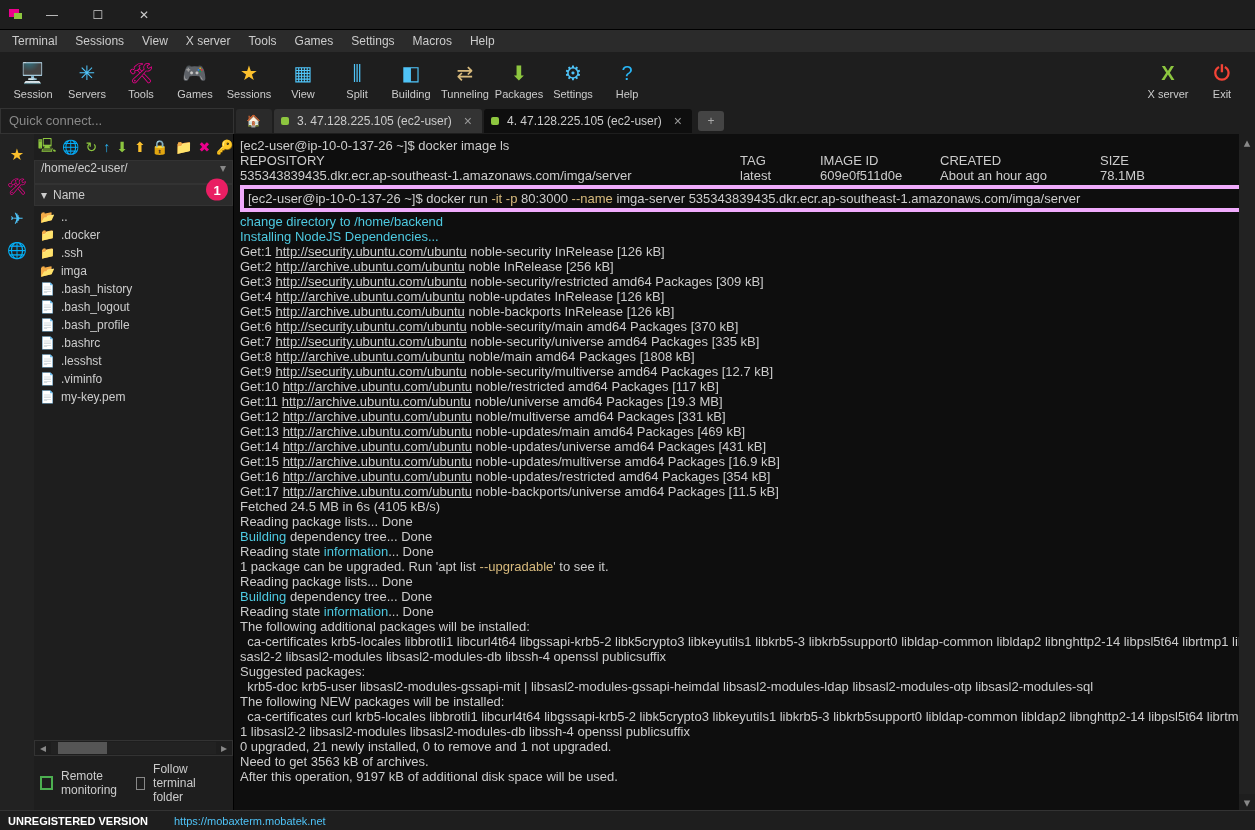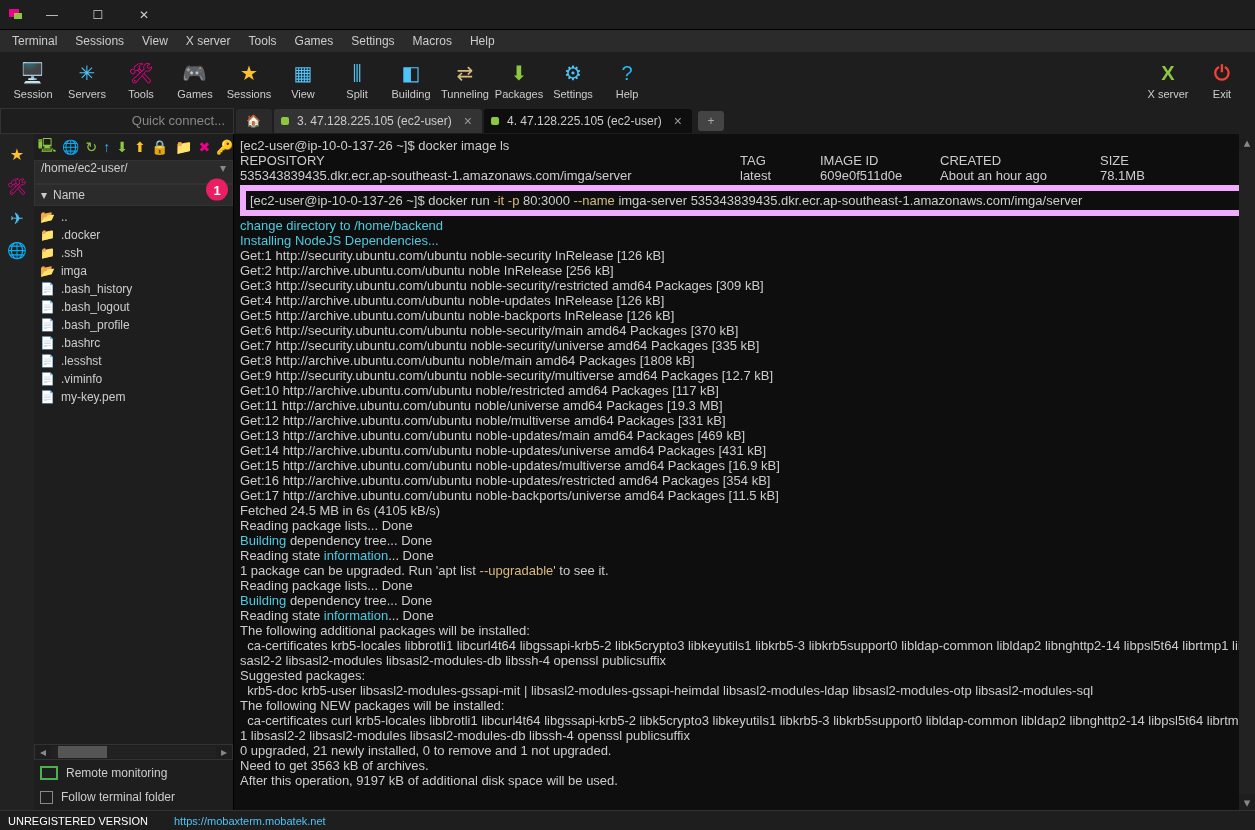--- a/index.html
+++ b/index.html
@@ -11,21 +11,21 @@
 .titlebar .title { flex: 1; color: #ccc; font-size: 12px; }
 .titlebar .wc { display: flex; gap: 2px; }
 .titlebar .wc div { width: 44px; height: 28px; display: flex; align-items: center; justify-content: center; color: #ccc; cursor: pointer; }
 .menubar { height: 22px; background: #2b2b2b; display: flex; align-items: center; padding: 0 4px; gap: 2px; }
 .menubar span { padding: 3px 8px; color: #ccc; font-size: 12px; cursor: pointer; }
 .toolbar { height: 56px; background: #1e1e1e; display: flex; align-items: center; padding: 0 6px; }
 .toolbar .tb { width: 54px; display: flex; flex-direction: column; align-items: center; gap: 2px; cursor: pointer; }
 .toolbar .tb .ticon { width: 26px; height: 26px; display: flex; align-items: center; justify-content: center; font-size: 20px; }
 .toolbar .tb .tlabel { font-size: 11px; color: #ccc; }
 .toolbar .spacer { flex: 1; }
-.quickrow { height: 26px; display: flex; text-align: right; }
+.quickrow { height: 26px; display: flex; }
 .quickconnect { width: 234px; background: #1e1e1e; border: 1px solid #333; color: #888; padding: 4px 8px; font-size: 13px; }
 .tabbar { flex: 1; background: #1e1e1e; display: flex; align-items: center; gap: 0; padding-left: 2px; }
 .tab { height: 24px; background: #333; display: flex; align-items: center; padding: 0 10px 0 7px; gap: 6px; border-radius: 3px 3px 0 0; margin-right: 2px; cursor: pointer; font-size: 12px; }
 .tab.home { background: #2a2a2a; width: 36px; padding: 0; justify-content: center; }
 .tab.active { background: #0e0e0e; }
 .tab .dot { width: 8px; height: 8px; background: #8dc63f; border-radius: 2px; margin-right: 2px; }
 .tab .close { margin-left: 6px; color: #999; font-size: 14px; }
 .newtab { width: 26px; height: 20px; background: #444; display: flex; align-items: center; justify-content: center; border-radius: 3px; margin-left: 4px; cursor: pointer; color: #aaa; }
 .main { display: flex; flex: 1; height: calc(830px - 30px - 22px - 56px - 26px - 20px); }
 .sidetabs { width: 34px; background: #222; display: flex; flex-direction: column; gap: 8px; padding-top: 8px; align-items: center; }
@@ -38,34 +38,34 @@
 .badge { position: absolute; right: 4px; top: 50%; transform: translateY(30%); width: 22px; height: 22px; background: #e91e63; color: #fff; border-radius: 50%; display: flex; align-items: center; justify-content: center; font-weight: bold; font-size: 13px; }
 .namehdr { height: 22px; background: #2b2b2b; display: flex; align-items: center; padding: 0 6px; border: 1px solid #333; color: #ccc; font-size: 12px; gap: 6px; }
 .filetree { flex: 1; padding: 2px 0; overflow: auto; }
 .filetree .item { display: flex; align-items: center; gap: 6px; padding: 2px 6px; cursor: pointer; font-size: 12px; color: #ccc; }
 .filetree .folder::before { content: "📁"; font-size: 12px; }
 .filetree .folderopen::before { content: "📂"; font-size: 12px; color: #fbc02d; }
 .filetree .fileicon::before { content: "📄"; font-size: 12px; }
 .scrollbar-h { height: 16px; background: #1e1e1e; border: 1px solid #333; display: flex; align-items: center; }
 .scrollbar-h .track { flex: 1; height: 12px; background: #222; position: relative; }
 .scrollbar-h .thumb { position: absolute; left: 4%; width: 30%; height: 100%; background: #555; }
-.sb-footer { padding: 6px 6px; display: flex; flex-direction: column; gap: 10px; }
+.sb-footer { padding: 6px 6px; display: flex; gap: 10px; }
 .sb-footer .row { display: flex; align-items: center; gap: 8px; color: #ccc; font-size: 12px; }
 .monitor-icon { width: 18px; height: 14px; border: 2px solid #4caf50; position: relative; }
 .checkbox { width: 13px; height: 13px; border: 1px solid #888; display: inline-block; }
 .terminal { flex: 1; background: #0e0e0e; font-family: Consolas, monospace; font-size: 13px; line-height: 15px; color: #ccc; padding: 4px 6px; overflow: hidden; white-space: pre-wrap; word-break: break-all; position: relative; }
-.terminal .url { }
+.terminal .url { text-decoration: underline; }
 .terminal .cyan { color: #4ec9e0; }
 .terminal .yellow { color: #d7ba7d; }
-.hlbox { border: 6px solid #f0abfc; padding: 2px 4px; margin: 2px 0; }
+.hlbox { border: 4px solid #f0abfc; padding: 2px 4px; margin: 2px 0; }
 .term-scroll { position: absolute; right: 0; top: 0; width: 16px; height: 100%; background: #1e1e1e; display: flex; flex-direction: column; }
 .term-scroll .arrow { height: 16px; display: flex; align-items: center; justify-content: center; color: #888; }
 .term-scroll .trk { flex: 1; background: #222; }
 .statusbar { height: 20px; background: #1e1e1e; display: flex; align-items: center; padding: 0 8px; font-size: 11px; color: #ccc; border-top: 1px solid #333; }
-.statusbar .reg { color: #fff; font-weight: normal; margin-right: 6px; }
+.statusbar .reg { color: #fff; font-weight: bold; margin-right: 6px; }
 .statusbar a { color: #4fc3f7; text-decoration: none; margin-left: 20px; }
 </style>
 </head>
 <body>
 
 <div class="titlebar">
   <div class="icon"></div>
   <div class="wc">
     <div>—</div>
     <div>☐</div>

